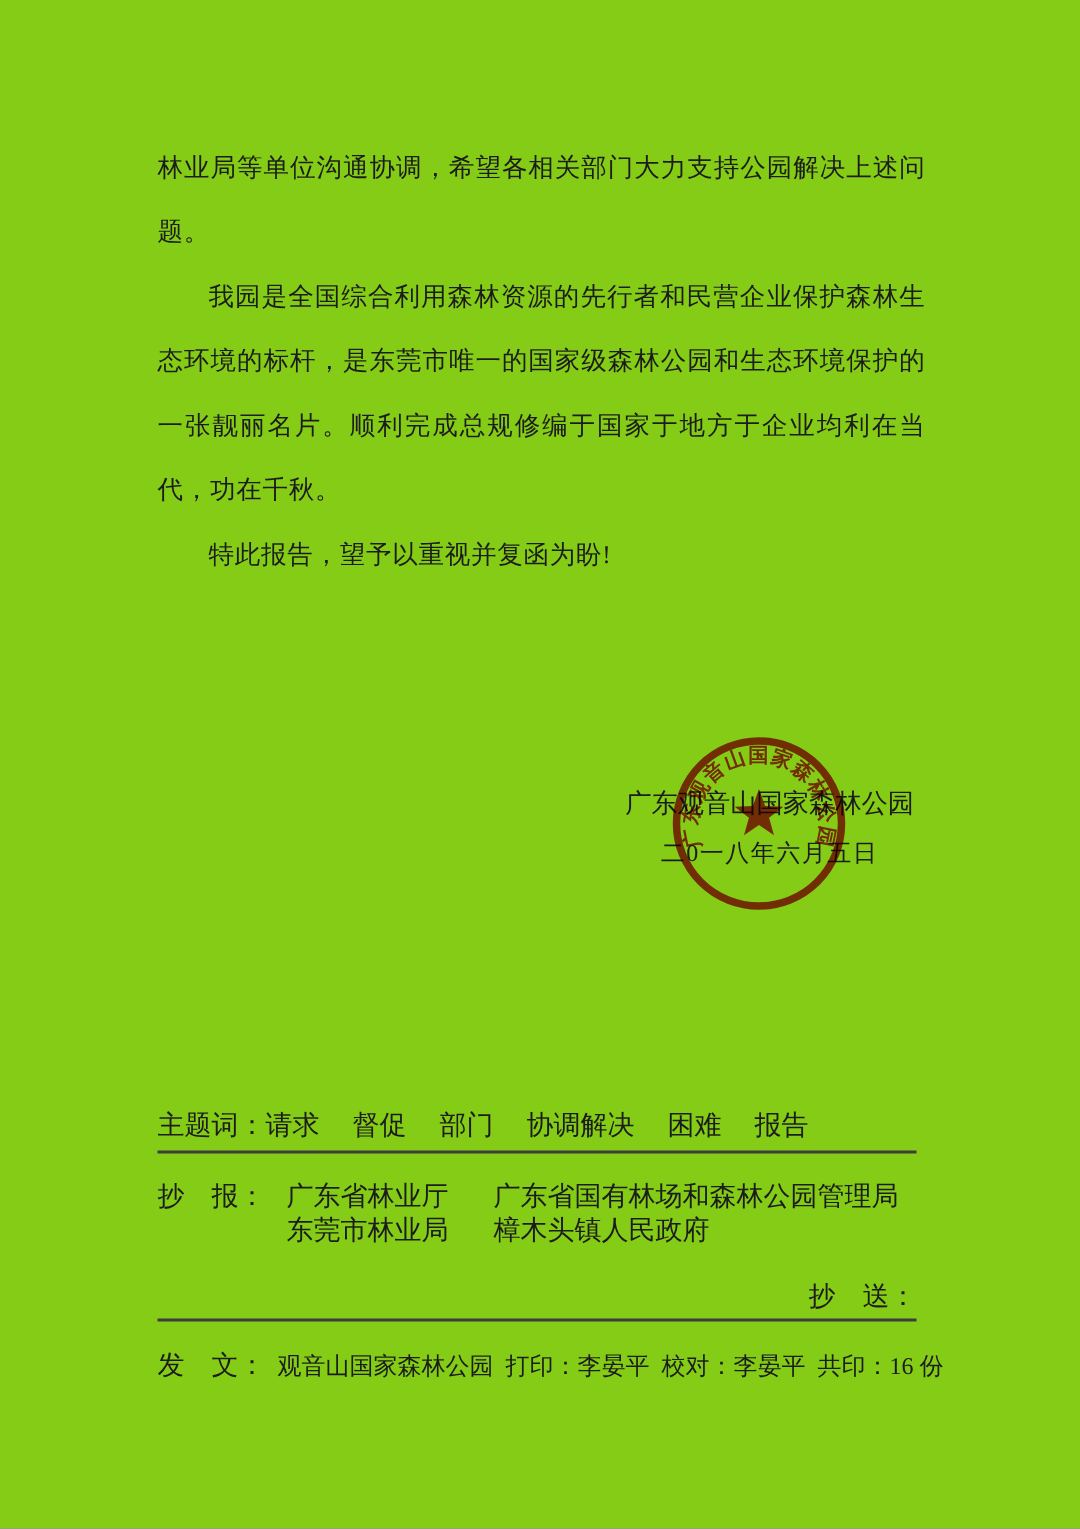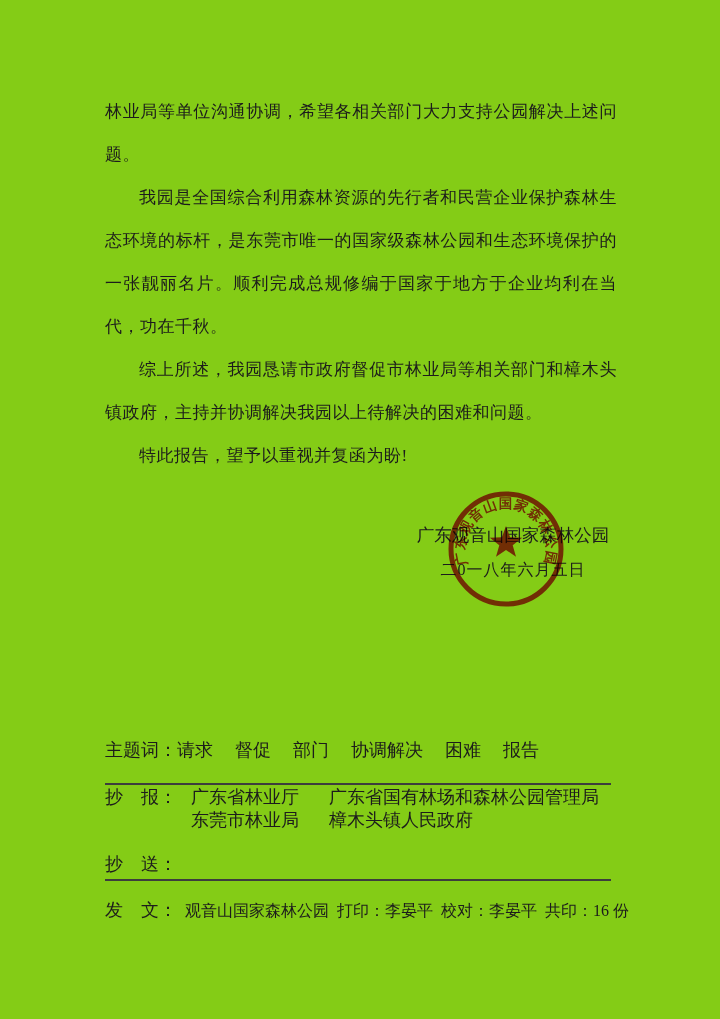--- a/index.html
+++ b/index.html
@@ -51,42 +51,41 @@
   }
   .seal-arc-text {
     font-family: "Liberation Serif", "DejaVu Serif", serif;
     font-size: 13.5px;
     font-weight: bold;
     letter-spacing: 1px;
   }
 
   
   .f-row { position: absolute; left: 105px; width: 506px; font-size: 18px; line-height: 25px; white-space: nowrap; }
-  .row-subject { top: 738px; border-bottom: 2px solid #3d3d3d; padding-bottom: 20px; }
+  .row-subject { top: 738px; border-bottom: 2px solid #3d3d3d; padding-bottom: 4px; }
   .row-cr1     { top: 785px; }
   .row-cr2     { top: 808px; padding-left: 72px; box-sizing: border-box; }
-  .row-cs      { top: 852px; border-bottom: 2px solid #3d3d3d; padding-bottom: 2px; }
+  .row-cs      { top: 852px; border-bottom: 2px solid #3d3d3d; padding-bottom: 2px; text-align: right; }
   .row-issue   { top: 898px; font-size: 16px; }
   .row-issue .lbl { font-size: 18px; }
 
   .kw   { margin-right: 22px; }
   .kw:last-child { margin-right: 0; }
   .org1 { margin-right: 30px; margin-left: 14px; }
   .seg  { margin-right: 8px; text-align: center; }
   .seg-tight { margin-right: 0; }
 </style>
 </head>
 <body>
 
 <div class="page">
 
   <div class="letter-body">
     <p class="first">林业局等单位沟通协调，希望各相关部门大力支持公园解决上述问题。</p>
     <p>我园是全国综合利用森林资源的先行者和民营企业保护森林生态环境的标杆，是东莞市唯一的国家级森林公园和生态环境保护的一张靓丽名片。顺利完成总规修编于国家于地方于企业均利在当代，功在千秋。</p>
-    <p>综上所述，我园恳请市政府督促市林业局等相关部门和樟木头镇政府，主持并协调解决我园以上待解决的困难和问题。</p>
     <p>特此报告，望予以重视并复函为盼!</p>
   </div>
 
   <div class="signature">
     <div class="sig-org">广东观音山国家森林公园</div>
     <div class="sig-date">二0一八年六月五日</div>
   </div>
 
   <svg class="seal" viewBox="0 0 120 120" aria-hidden="true">
     <circle cx="60" cy="60" r="55" fill="none" stroke="#d7281d" stroke-width="5"></circle>

